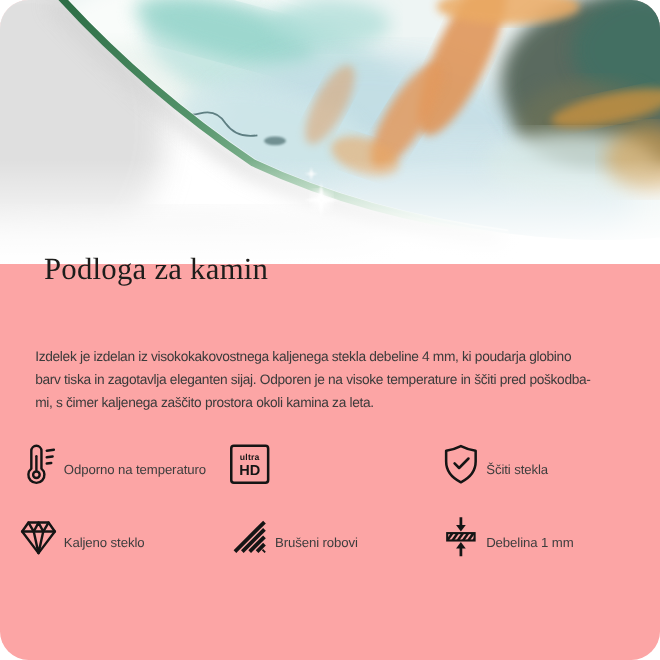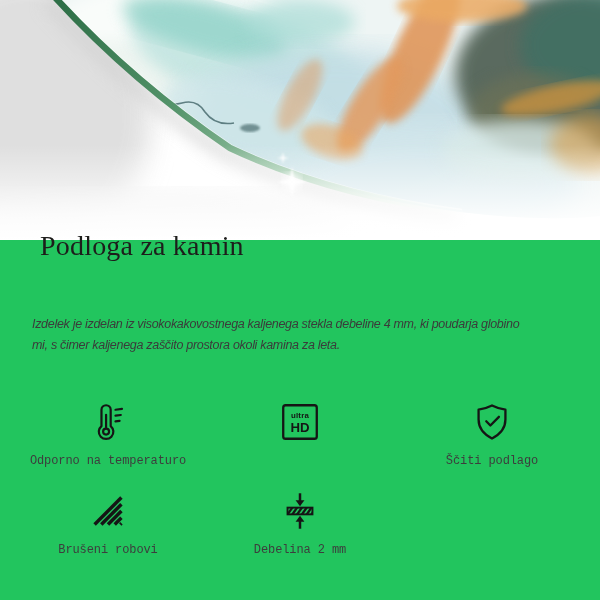--- a/index.html
+++ b/index.html
@@ -1,31 +1,31 @@
 <!DOCTYPE html>
 <html><head>
 <meta charset="utf-8">
 <style>
   html,body{margin:0;padding:0;background:#ffffff;}
-  .page{position:relative;width:600px;height:600px;background:#22c55e;overflow:hidden;
-        font-family:"Liberation Sans",sans-serif;}
+  .page{position:relative;width:600px;height:600px;background:#fca5a5;overflow:hidden;
+        font-family:"Liberation Sans",sans-serif;border-radius:26px;}
   .hero{position:absolute;left:0;top:0;width:600px;height:240px;}
   .hero svg{display:block;}
   .title{position:absolute;left:40px;top:227px;margin:0;
          font-family:"Liberation Serif",serif;font-weight:400;
          font-size:28px;line-height:37px;color:#1d1d1b;letter-spacing:.2px;}
   .title-line{display:block;white-space:nowrap;}
   .desc{position:absolute;left:32px;top:314px;color:#3b3b3b;
-        font-size:12.5px;line-height:21px;letter-spacing:-.3px;font-style:italic;}
+        font-size:12.5px;line-height:21px;letter-spacing:-.3px;}
   .desc-line{display:block;white-space:nowrap;}
   .features{position:absolute;left:12px;top:399px;width:576px;
             display:grid;grid-template-columns:repeat(3,1fr);row-gap:20px;}
-  .feature{display:flex;flex-direction:column;align-items:center;}
+  .feature{display:flex;flex-direction:row;align-items:center;}
   .feature svg{width:46px;height:46px;}
-  .flabel{margin-top:9px;font-size:12px;color:#3d3d3d;letter-spacing:-.1px;white-space:nowrap;font-family:Liberation Mono, monospace;}
+  .flabel{margin-top:9px;font-size:12px;color:#3d3d3d;letter-spacing:-.1px;white-space:nowrap;}
   .st{stroke:#151515;stroke-width:2.3;fill:none;stroke-linecap:round;stroke-linejoin:round;}
   .stq{stroke:#151515;stroke-width:2.4;fill:none;stroke-linecap:round;stroke-linejoin:round;}
   .stripe{stroke:#151515;stroke-width:3.6;fill:none;stroke-linecap:butt;}
   .hd-small{font-family:"Liberation Sans",sans-serif;font-size:8.2px;font-weight:700;fill:#151515;letter-spacing:.2px;}
   .hd-big{font-family:"Liberation Sans",sans-serif;font-size:13.8px;font-weight:800;fill:#151515;}
   .arrowhead{fill:#151515;stroke:none;}
 </style>
 </head>
 <body>
 
@@ -113,20 +113,21 @@
       </g>
     </svg>
   </div>
 
   <h1 class="title">
     <span class="title-line">Podloga za kamin</span>
   </h1>
 
   <div class="desc">
     <span class="desc-line">Izdelek je izdelan iz visokokakovostnega kaljenega stekla debeline 4 mm, ki poudarja globino</span>
+    <span class="desc-line">barv tiska in zagotavlja eleganten sijaj. Odporen je na visoke temperature in ščiti pred poškodba-</span>
     <span class="desc-line">mi, s čimer kaljenega zaščito prostora okoli kamina za leta.</span>
   </div>
 
   <div class="features">
 
     <div class="feature">
       <svg viewBox="0 0 48 48">
         <path class="st" d="M17.2,11.3 a4.8,4.8 0 0 1 9.6,0 v16.9 a7.6,7.6 0 1 1 -9.6,0 Z"></path>
         <line class="st" x1="22" y1="16.5" x2="22" y2="29.5"></line>
         <circle class="st" cx="22" cy="34" r="3.1"></circle>
@@ -143,23 +144,32 @@
         <text class="hd-small" x="24" y="19.8" text-anchor="middle">ultra</text>
         <text class="hd-big" x="24" y="34" text-anchor="middle">HD</text>
       </svg>
     </div>
 
     <div class="feature">
       <svg viewBox="0 0 48 48">
         <path class="stq" d="M24,6.8 C28.8,9.2 33.4,10.6 38,11.2 V21.5 C38,30.8 32.4,37 24,41.2 C15.6,37 10,30.8 10,21.5 V11.2 C14.6,10.6 19.2,9.2 24,6.8 Z"></path>
         <path class="stq" d="M18,23.2 l4.3,4.4 L31.2,18.6"></path>
       </svg>
-      <div class="flabel">Ščiti podlago</div>
-    </div>
-
+      <div class="flabel">Ščiti stekla</div>
+    </div>
+
+    <div class="feature">
+      <svg viewBox="0 0 48 48">
+        <path class="st" d="M14.5,10.5 H33.5 L39.5,19 L24,39.5 L8.5,19 Z"></path>
+        <path class="st" d="M8.5,19 H39.5"></path>
+        <path class="st" d="M14.5,10.5 L19.5,19 L24,10.5 L28.5,19 L33.5,10.5"></path>
+        <path class="st" d="M19.5,19 L24,39.5 M28.5,19 L24,39.5"></path>
+      </svg>
+      <div class="flabel">Kaljeno steklo</div>
+    </div>
 
     <div class="feature">
       <svg viewBox="0 0 48 48">
         <path class="stripe" d="M10,38 L38,10"></path>
         <path class="stripe" d="M17,38 L38,17"></path>
         <path class="stripe" d="M24,38 L38,24"></path>
         <path class="stripe" d="M31,38 L38,31"></path>
         <path class="stripe" d="M36.8,38 L38,36.8"></path>
       </svg>
       <div class="flabel">Brušeni robovi</div>
@@ -179,17 +189,17 @@
             <path d="M20,29 l7,-10"></path>
           <path d="M25,29 l7,-10"></path>
             <path d="M30,29 l7,-10"></path>
             <path d="M35,29 l7,-10"></path>
         </g>
         <line x1="24" y1="5.5" x2="24" y2="13.5" stroke="#151515" stroke-width="2.6"></line>
         <path class="arrowhead" d="M24,19 l-4.6,-6.2 h9.2 Z"></path>
         <line x1="24" y1="42.5" x2="24" y2="34.5" stroke="#151515" stroke-width="2.6"></line>
         <path class="arrowhead" d="M24,29 l-4.6,6.2 h9.2 Z"></path>
       </svg>
-      <div class="flabel">Debelina 2 mm</div>
+      <div class="flabel">Debelina 1 mm</div>
     </div>
 
   </div>
 </div>
 
 </body></html>

